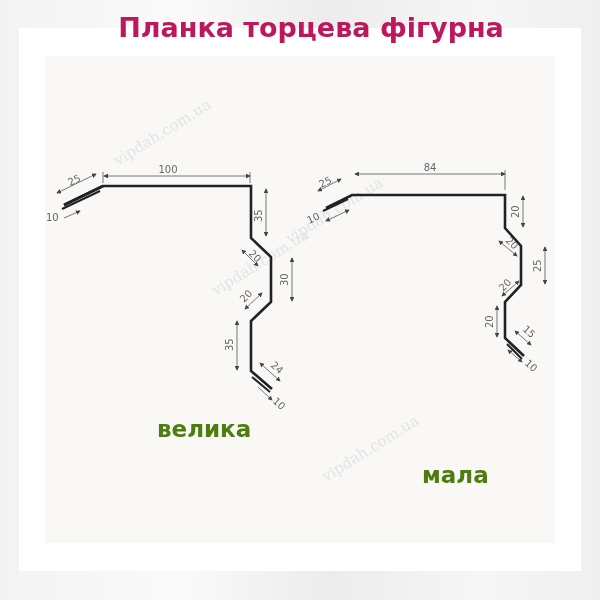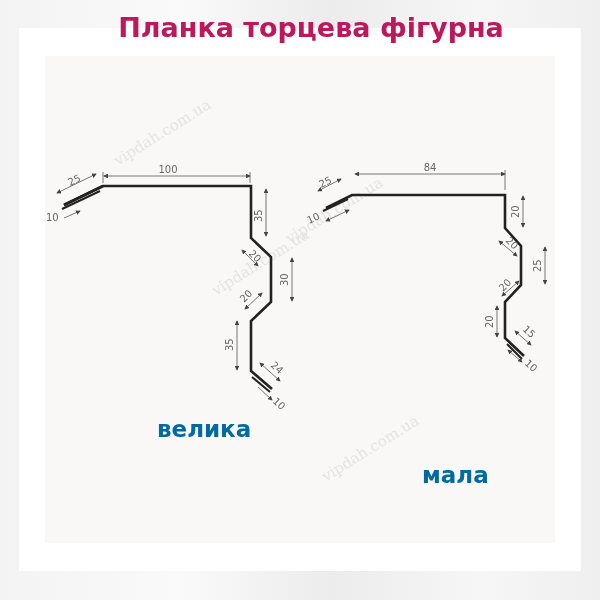--- a/index.html
+++ b/index.html
@@ -17,21 +17,21 @@
     font-family: "DejaVu Sans", sans-serif; font-weight: bold;
     font-size: 27px; color: #be185d; letter-spacing: 0px;
   }
   .panel {
     position: absolute; left: 45px; top: 56px; width: 510px; height: 487px;
     background: #f9f8f6;
   }
   svg.drawing { position: absolute; left: 0; top: 0; }
   .label {
     position: absolute; font-family: "DejaVu Sans", sans-serif; font-weight: bold;
-    font-size: 23px; color: #0369a1;
+    font-size: 23px; color: #4d7c0f;
   }
   .lbl-big { left: 157px; top: 416px; }
   .lbl-small { left: 422px; top: 416px; margin-top: 46px; }
   .dimtxt { font-family: "DejaVu Sans", sans-serif; font-size: 10px; fill: #666; }
   .wm { font-family: "DejaVu Serif", serif; font-size: 15px; fill: #e3e3e3; }
 </style>
 </head>
 <body>
 
 <div class="card"></div>

